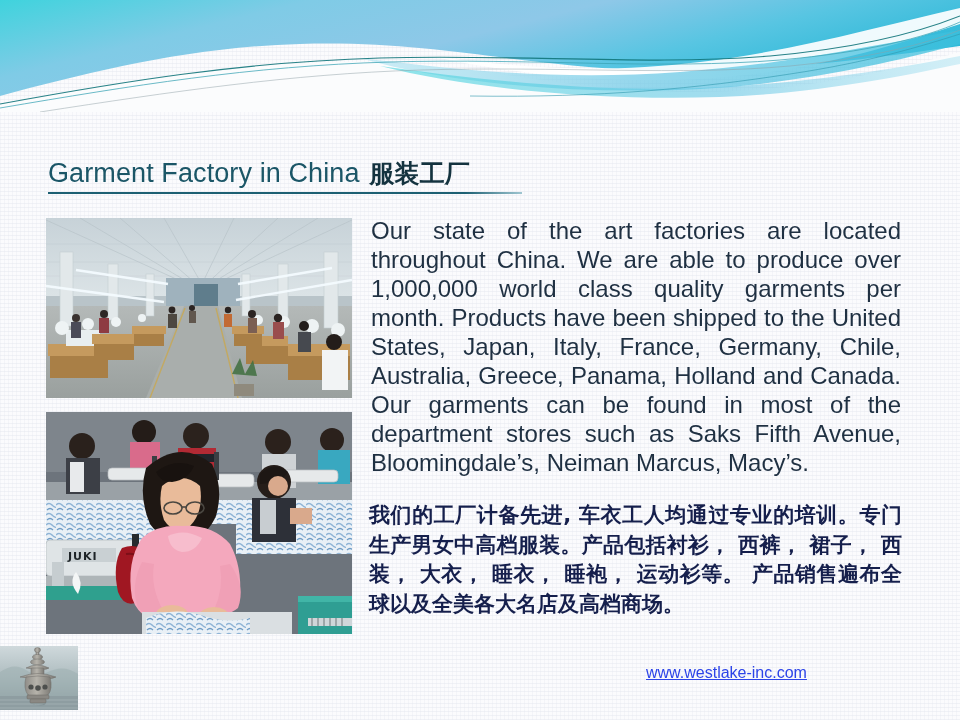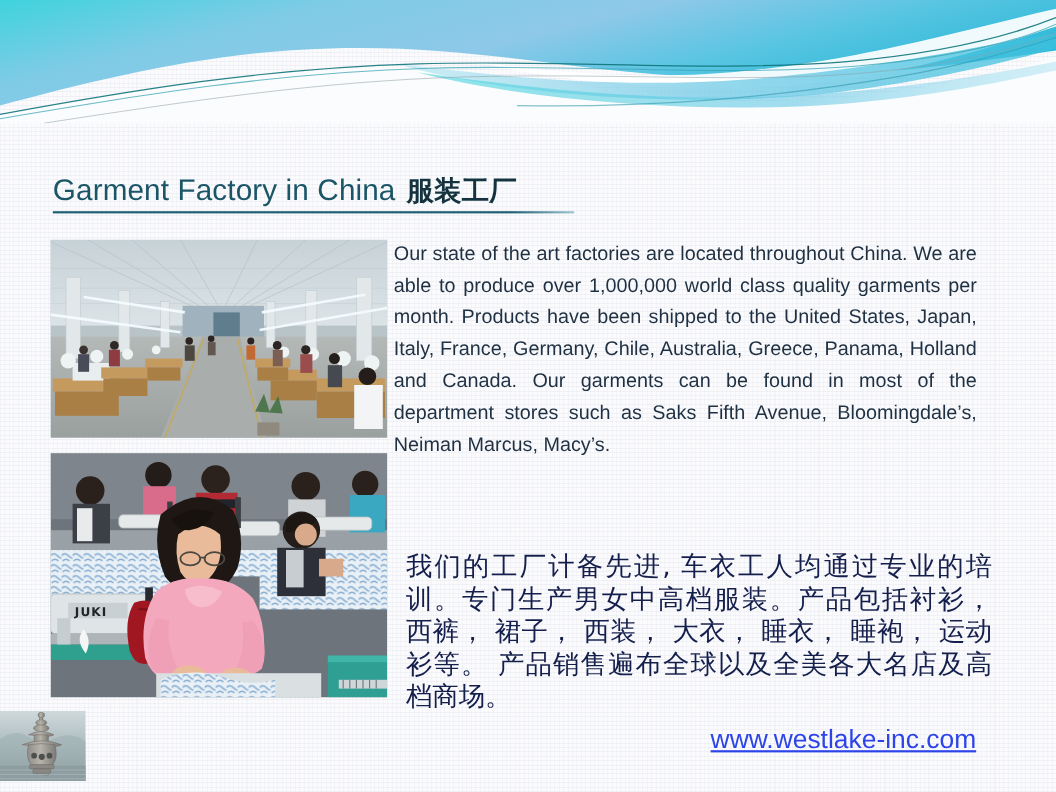--- a/index.html
+++ b/index.html
@@ -84,51 +84,52 @@
     left: 46px;
     top: 412px;
     width: 306px;
     height: 222px;
   }
   .photo svg { display: block; width: 100%; height: 100%; }
 
   
   .para-en {
     position: absolute;
-    left: 358px;
+    left: 371px;
     top: 216px;
     width: 530px;
     color: #1f3042;
     font-family: "Liberation Sans", sans-serif;
-    font-size: 18px;
+    font-size: 24px;
     line-height: 29px;
     text-align: justify;
     text-justify: inter-word;
   }
   .para-cn {
     position: absolute;
     left: 369px;
     top: 501px;
     width: 533px;
     color: #151f4c;
     font-family: "DejaVu Sans", sans-serif;
-    font-size: 24px;
+    font-size: 21px;
     line-height: 29.5px;
     text-align: justify;
     letter-spacing: 0px;
+    font-weight: bold;
   }
 
   
   .site-link {
     position: absolute;
     left: 646px;
     top: 660px;
     color: #2c44e8;
     font-family: "Liberation Sans", sans-serif;
-    font-size: 24px;
+    font-size: 16px;
     line-height: 26px;
     text-decoration: underline;
     cursor: pointer;
   }
 
   
   .logo {
     position: absolute;
     left: 0px;
     top: 646px;

